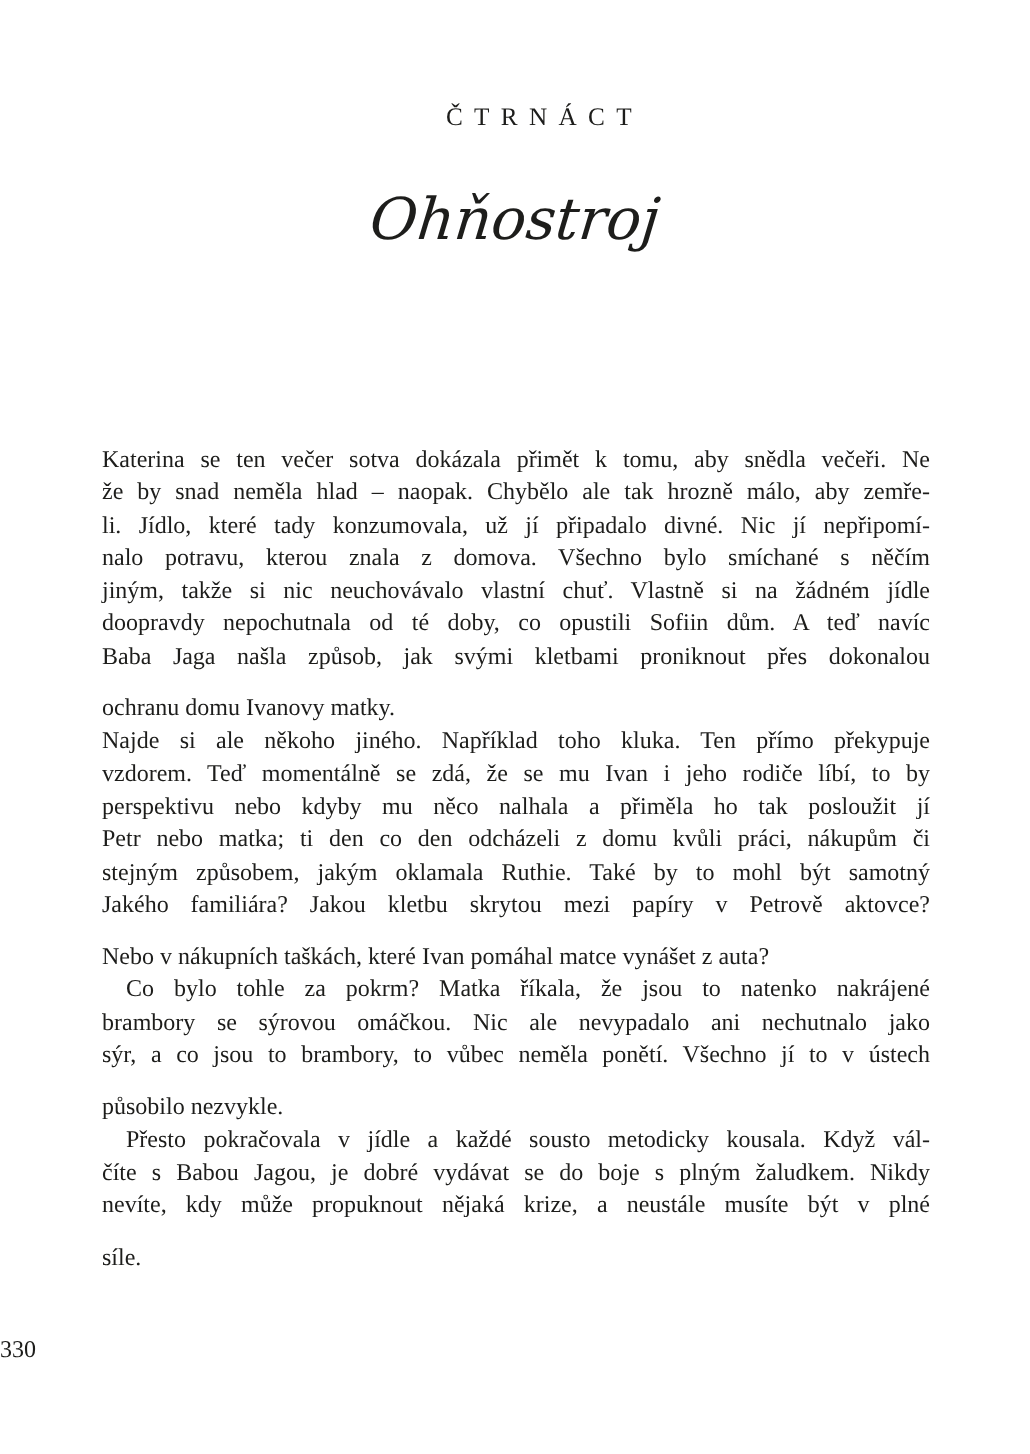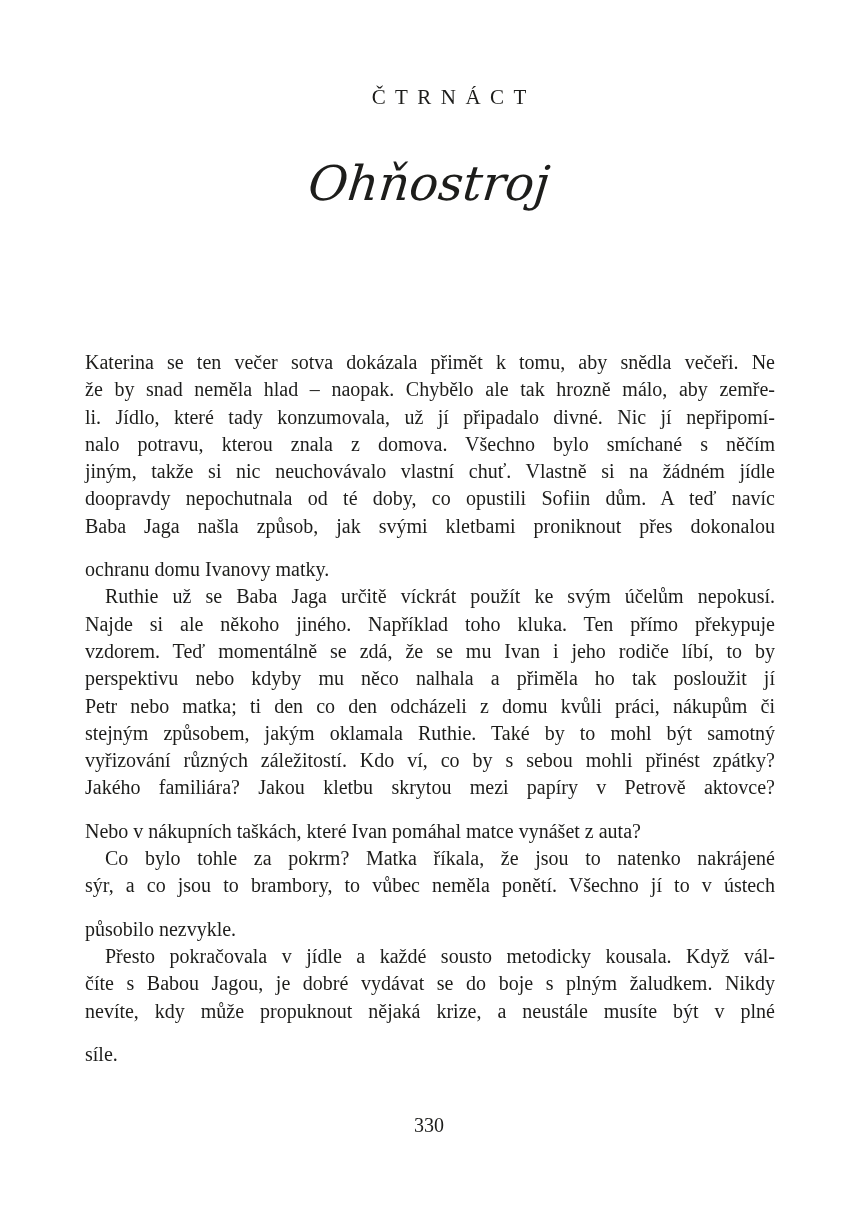--- a/index.html
+++ b/index.html
@@ -39,21 +39,21 @@
     text-align: center;
     font-family: "DejaVu Serif", serif;
     font-style: italic;
     font-size: 48px;
     line-height: 1.4;
     transform: skewX(-6deg);
     color: var(--ink);
   }
   .body-text {
     position: absolute;
-    top: 349px;
+    top: 370px;
     left: 85px;
     width: 690px;
     font-size: 20px;
     line-height: 27.3px;
     color: var(--ink);
   }
   .paragraph { margin: 0; }
   .line {
     text-align: justify;
     text-align-last: justify;
@@ -64,21 +64,21 @@
     margin-top: 16px;
   }
   .line.indent {
     text-indent: 20px;
   }
   .page-number {
     position: absolute;
     top: 1114px;
     left: 0;
     width: 100%;
-    text-align: center;
+    text-align: left;
     font-size: 20px;
     color: var(--ink);
   }
 </style>
 </head>
 <body>
 
 <div class="page">
   <div class="chapter-number">ČTRNÁCT</div>
   <div class="chapter-title">Ohňostroj</div>
@@ -87,32 +87,31 @@
         <div class="line">Katerina se ten večer sotva dokázala přimět k tomu, aby snědla večeři. Ne</div>
         <div class="line">že by snad neměla hlad – naopak. Chybělo ale tak hrozně málo, aby zemře-</div>
         <div class="line">li. Jídlo, které tady konzumovala, už jí připadalo divné. Nic jí nepřipomí-</div>
         <div class="line">nalo potravu, kterou znala z domova. Všechno bylo smíchané s něčím</div>
         <div class="line">jiným, takže si nic neuchovávalo vlastní chuť. Vlastně si na žádném jídle</div>
         <div class="line">doopravdy nepochutnala od té doby, co opustili Sofiin dům. A teď navíc</div>
         <div class="line">Baba Jaga našla způsob, jak svými kletbami proniknout přes dokonalou</div>
         <div class="line last">ochranu domu Ivanovy matky.</div>
       </div>
       <div class="paragraph">
-        <div class="line indent">Ruthie už se Baba Jaga určitě víckrát použít ke svým účelům nepokusí.</div>
         <div class="line">Najde si ale někoho jiného. Například toho kluka. Ten přímo překypuje</div>
         <div class="line">vzdorem. Teď momentálně se zdá, že se mu Ivan i jeho rodiče líbí, to by</div>
         <div class="line">perspektivu nebo kdyby mu něco nalhala a přiměla ho tak posloužit jí</div>
         <div class="line">Petr nebo matka; ti den co den odcházeli z domu kvůli práci, nákupům či</div>
         <div class="line">stejným způsobem, jakým oklamala Ruthie. Také by to mohl být samotný</div>
-        <div class="line">vyřizování různých záležitostí. Kdo ví, co by s sebou mohli přinést zpátky?</div>
         <div class="line">Jakého familiára? Jakou kletbu skrytou mezi papíry v Petrově aktovce?</div>
         <div class="line last">Nebo v nákupních taškách, které Ivan pomáhal matce vynášet z auta?</div>
       </div>
       <div class="paragraph">
         <div class="line indent">Co bylo tohle za pokrm? Matka říkala, že jsou to natenko nakrájené</div>
+        <div class="line">brambory se sýrovou omáčkou. Nic ale nevypadalo ani nechutnalo jako</div>
         <div class="line">sýr, a co jsou to brambory, to vůbec neměla ponětí. Všechno jí to v ústech</div>
         <div class="line last">působilo nezvykle.</div>
       </div>
       <div class="paragraph">
         <div class="line indent">Přesto pokračovala v jídle a každé sousto metodicky kousala. Když vál-</div>
         <div class="line">číte s Babou Jagou, je dobré vydávat se do boje s plným žaludkem. Nikdy</div>
         <div class="line">nevíte, kdy může propuknout nějaká krize, a neustále musíte být v plné</div>
         <div class="line last">síle.</div>
       </div>
     </div>

